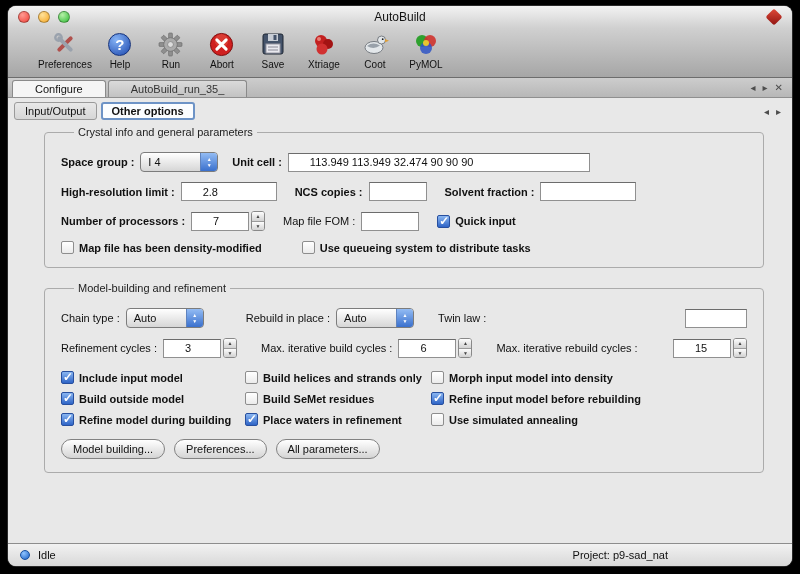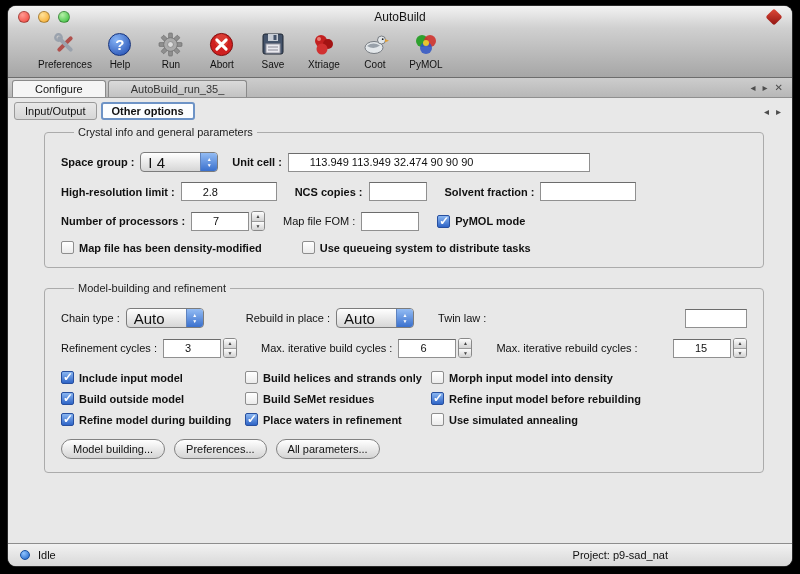--- a/index.html
+++ b/index.html
@@ -66,21 +66,21 @@
 
   .spin { display:flex; align-items:center; }
   .stepper { width:14px; height:20px; margin-left:2px; display:flex; flex-direction:column;
     border:1px solid #898989; border-radius:3px; overflow:hidden; background:#fff; }
   .step { flex:1; background:linear-gradient(#fdfdfd,#d2d2d2); font-size:5px; line-height:8px;
     text-align:center; color:#444; }
   .step.up { border-bottom:1px solid #9a9a9a; }
 
   .popup { height:20px; border:1px solid #7c7c7c; border-radius:4px; display:flex;
     align-items:stretch; background:linear-gradient(#ffffff,#d6d6d6); overflow:hidden; }
-  .popup .ptext { flex:1; display:flex; align-items:center; padding:0 7px; font-size:15px; color:#111; }
+  .popup .ptext { flex:1; display:flex; align-items:center; padding:0 7px; font-size:11px; color:#111; }
   .popup .parrows { width:17px; background:linear-gradient(#93bcf4,#3a70cd);
     display:flex; flex-direction:column; align-items:center; justify-content:center;
     color:#fff; font-size:5px; line-height:5px; border-left:1px solid #5f83be; gap:1px; }
 
   .cb { display:flex; align-items:center; }
   .cbox { width:13px; height:13px; border:1px solid #8d8d8d; border-radius:2px;
     background:linear-gradient(#ffffff,#ebebeb); margin-right:5px; position:relative; flex:0 0 auto; }
   .cbox.checked { background:linear-gradient(#8ab6f1,#2e64c6); border-color:#274f9f; }
   .cbox.checked::after { content:"✓"; position:absolute; left:1px; top:-2px;
     color:#fff; font-size:12px; font-weight:bold; }
@@ -273,21 +273,21 @@
           <input class="txt w58" value="7" style="">
           <span class="stepper">
             <span class="step up">▲</span>
             <span class="step">▼</span>
           </span>
         </span>
         <span class="lbl">Map file FOM :</span>
         <input class="txt w58 mr18" value="" style="">
         <label class="cb">
           <span class="cbox checked"></span>
-          <span class="cl">PyMOL mode</span>
+          <span class="cl">Quick input</span>
         </label>
       </div>
 
       <div class="row">
         <label class="cb mr40">
           <span class="cbox"></span>
           <span class="cl">Map file has been density-modified</span>
         </label>
         <label class="cb">
           <span class="cbox"></span>

